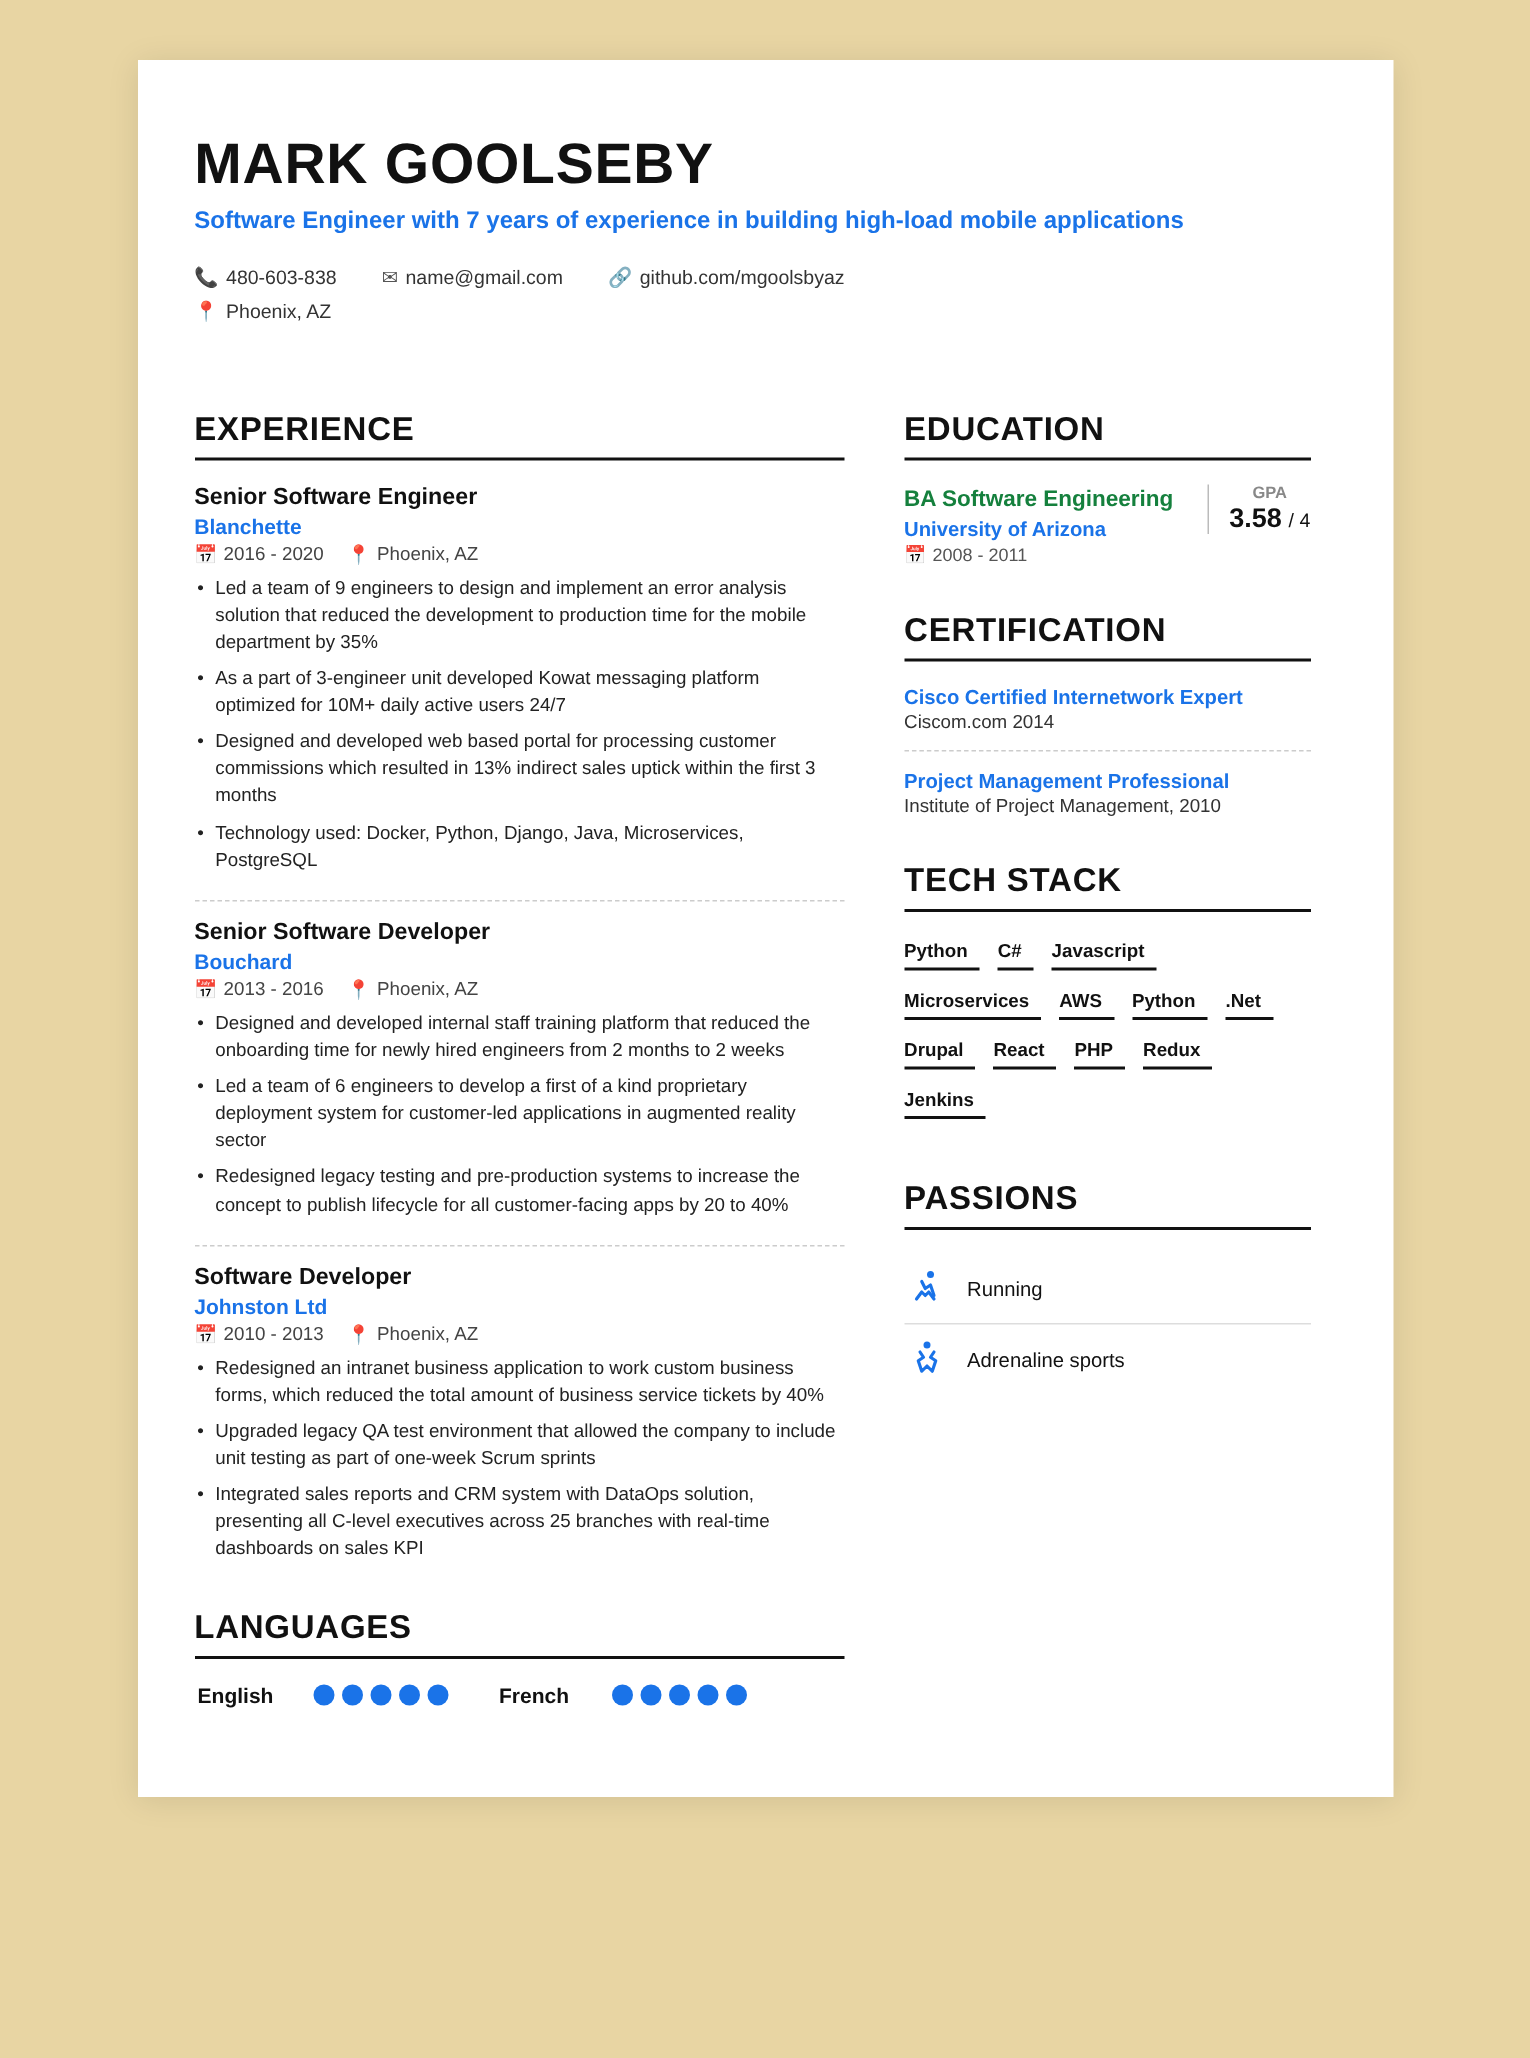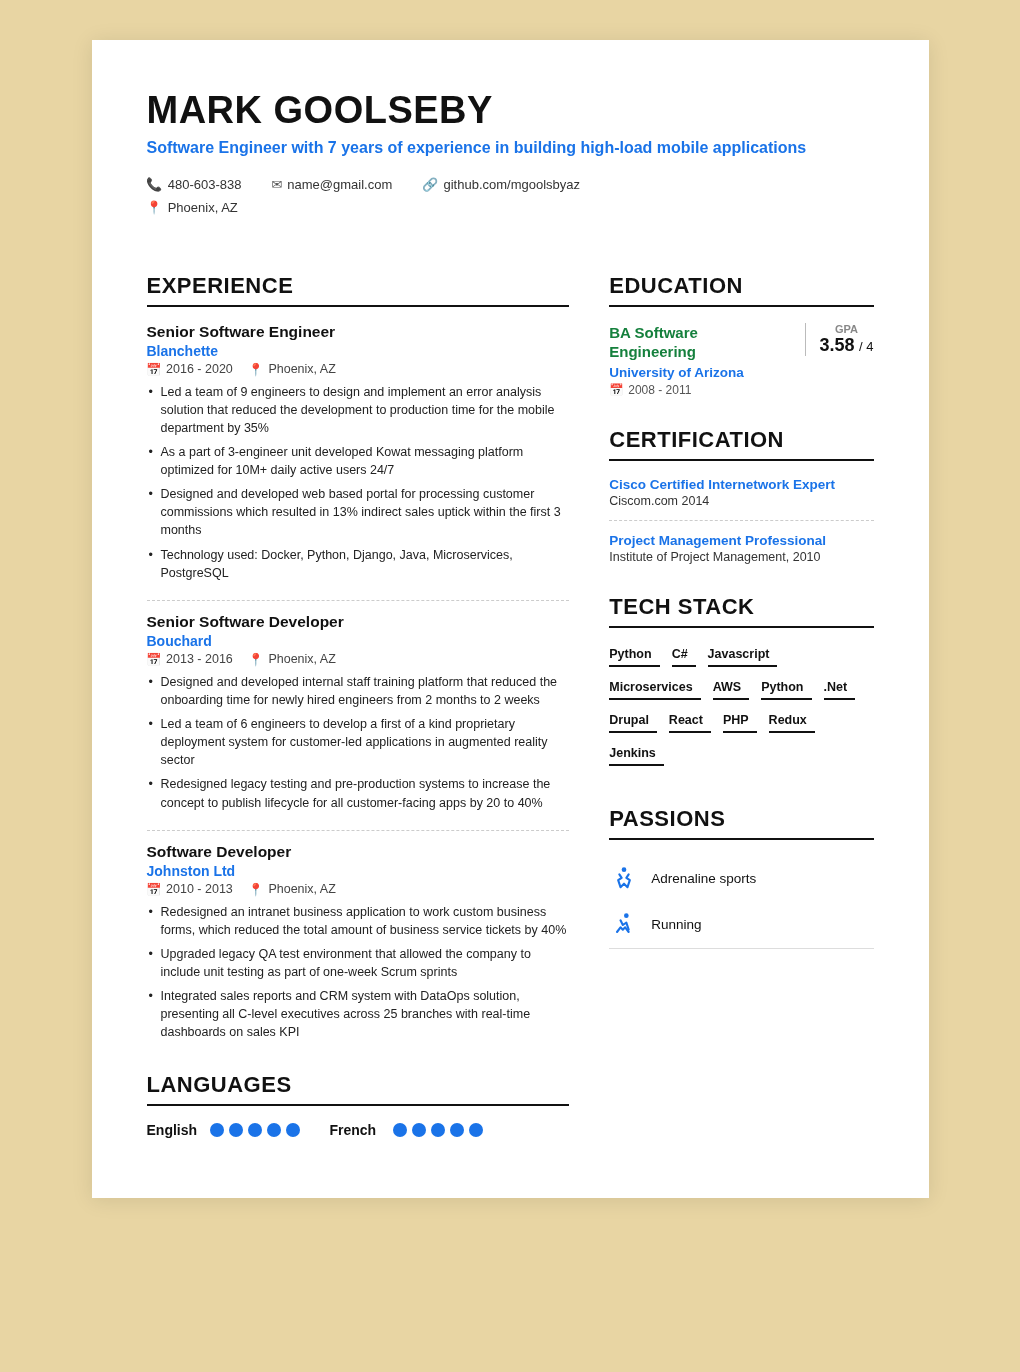--- a/index.html
+++ b/index.html
@@ -8,21 +8,21 @@
       font-family: 'Arial', sans-serif;
       display: flex;
       justify-content: center;
       align-items: flex-start;
       min-height: 1372px;
       padding: 40px 30px;
     }
     .resume-paper {
       background: #fff;
       width: 837px;
-      padding: 50px 55px 60px 55px;
+      padding: 50px 55px 60px 38px;
       position: relative;
       box-shadow: 0 2px 20px rgba(0,0,0,0.1);
     }
     .header-section {
       margin-bottom: 30px;
     }
     .name {
       font-size: 38px;
       font-weight: 900;
       color: #111;
@@ -239,21 +239,22 @@
     }
     .lang-row {
       display: flex;
       align-items: center;
       gap: 30px;
       margin-top: 14px;
     }
     .lang-item {
       display: flex;
       align-items: center;
-      gap: 8px;
+      gap: 24px;
+      text-align: center;
     }
     .lang-name {
       font-size: 14px;
       font-weight: 600;
       color: #111;
       min-width: 55px;
     }
     .lang-dots {
       display: flex;
       gap: 5px;
@@ -448,37 +449,37 @@
           <span class="tech-tag">React</span>
           <span class="tech-tag">PHP</span>
           <span class="tech-tag">Redux</span>
           <span class="tech-tag">Jenkins</span>
         </div>
       </div>
 
       <div style="margin-top: 30px;">
         <div class="section-title">PASSIONS</div>
         <hr class="divider-line">
-        <div class="passion-item" style="border-bottom:none;">
-          <div class="passion-icon">
-            <svg width="28" height="28" viewBox="0 0 24 24" fill="none" xmlns="http://www.w3.org/2000/svg">
-              <circle cx="12" cy="4" r="2" fill="#1a73e8"></circle>
-              <path d="M8 8l2 3-3 2 2 6 3-3 3 3 2-6-3-2 2-3" stroke="#1a73e8" stroke-width="1.8" stroke-linecap="round" stroke-linejoin="round" fill="none"></path>
-            </svg>
-          </div>
-          <span>Adrenaline sports</span>
-        </div>
         <div class="passion-item">
           <div class="passion-icon">
             <svg width="28" height="28" viewBox="0 0 24 24" fill="none" xmlns="http://www.w3.org/2000/svg">
               <circle cx="14" cy="4" r="2" fill="#1a73e8"></circle>
               <path d="M9 8l2 4 3-2 2 6" stroke="#1a73e8" stroke-width="1.8" stroke-linecap="round" stroke-linejoin="round" fill="none"></path>
               <path d="M6 18l3-4 2 2 2-2 3 4" stroke="#1a73e8" stroke-width="1.8" stroke-linecap="round" stroke-linejoin="round" fill="none"></path>
             </svg>
           </div>
           <span>Running</span>
         </div>
+        <div class="passion-item" style="border-bottom:none;">
+          <div class="passion-icon">
+            <svg width="28" height="28" viewBox="0 0 24 24" fill="none" xmlns="http://www.w3.org/2000/svg">
+              <circle cx="12" cy="4" r="2" fill="#1a73e8"></circle>
+              <path d="M8 8l2 3-3 2 2 6 3-3 3 3 2-6-3-2 2-3" stroke="#1a73e8" stroke-width="1.8" stroke-linecap="round" stroke-linejoin="round" fill="none"></path>
+            </svg>
+          </div>
+          <span>Adrenaline sports</span>
+        </div>
       </div>
 
     </div>
   </div>
 
 </div>
 
 </body></html>

